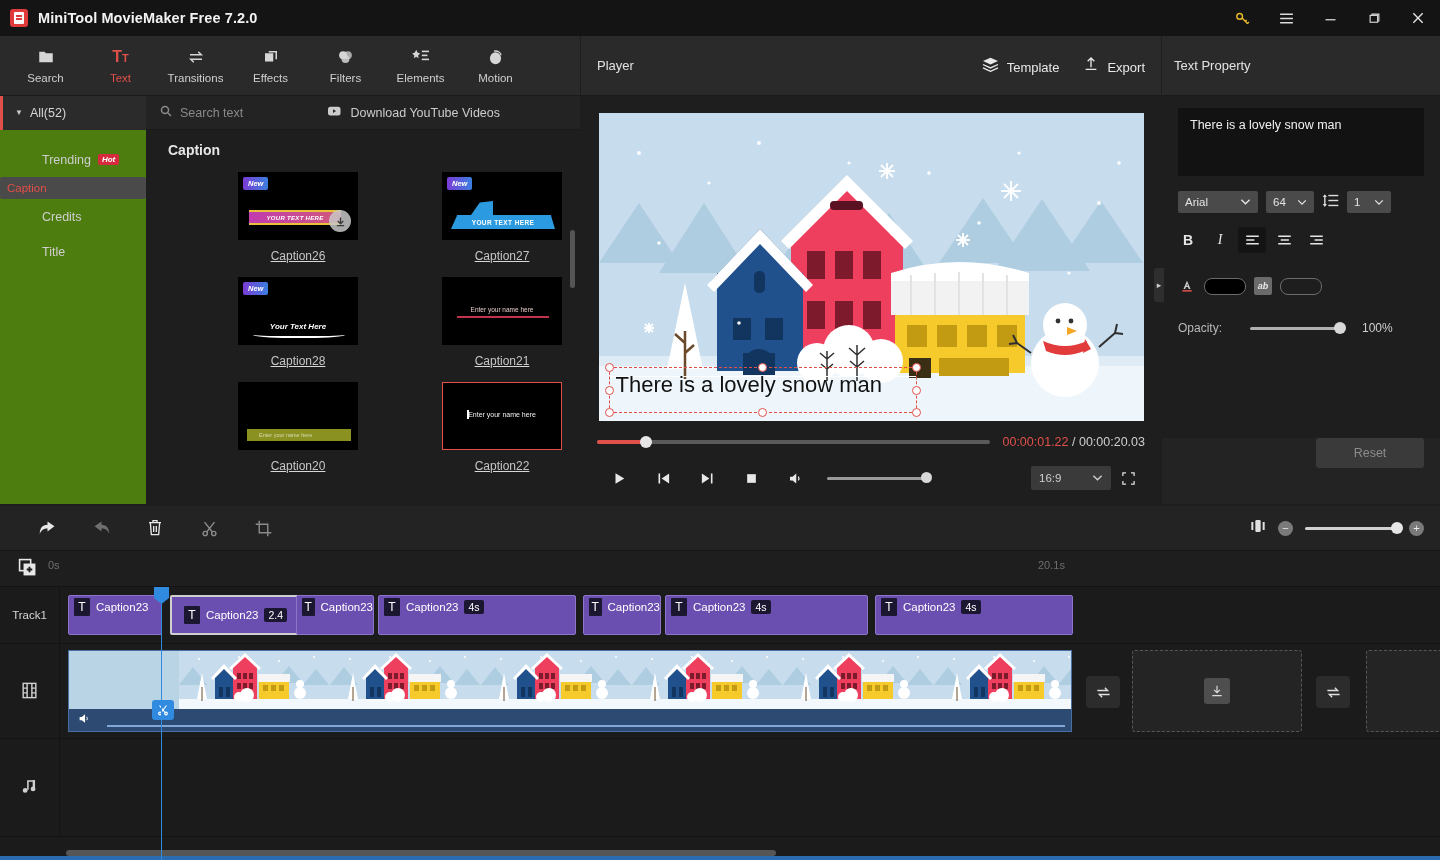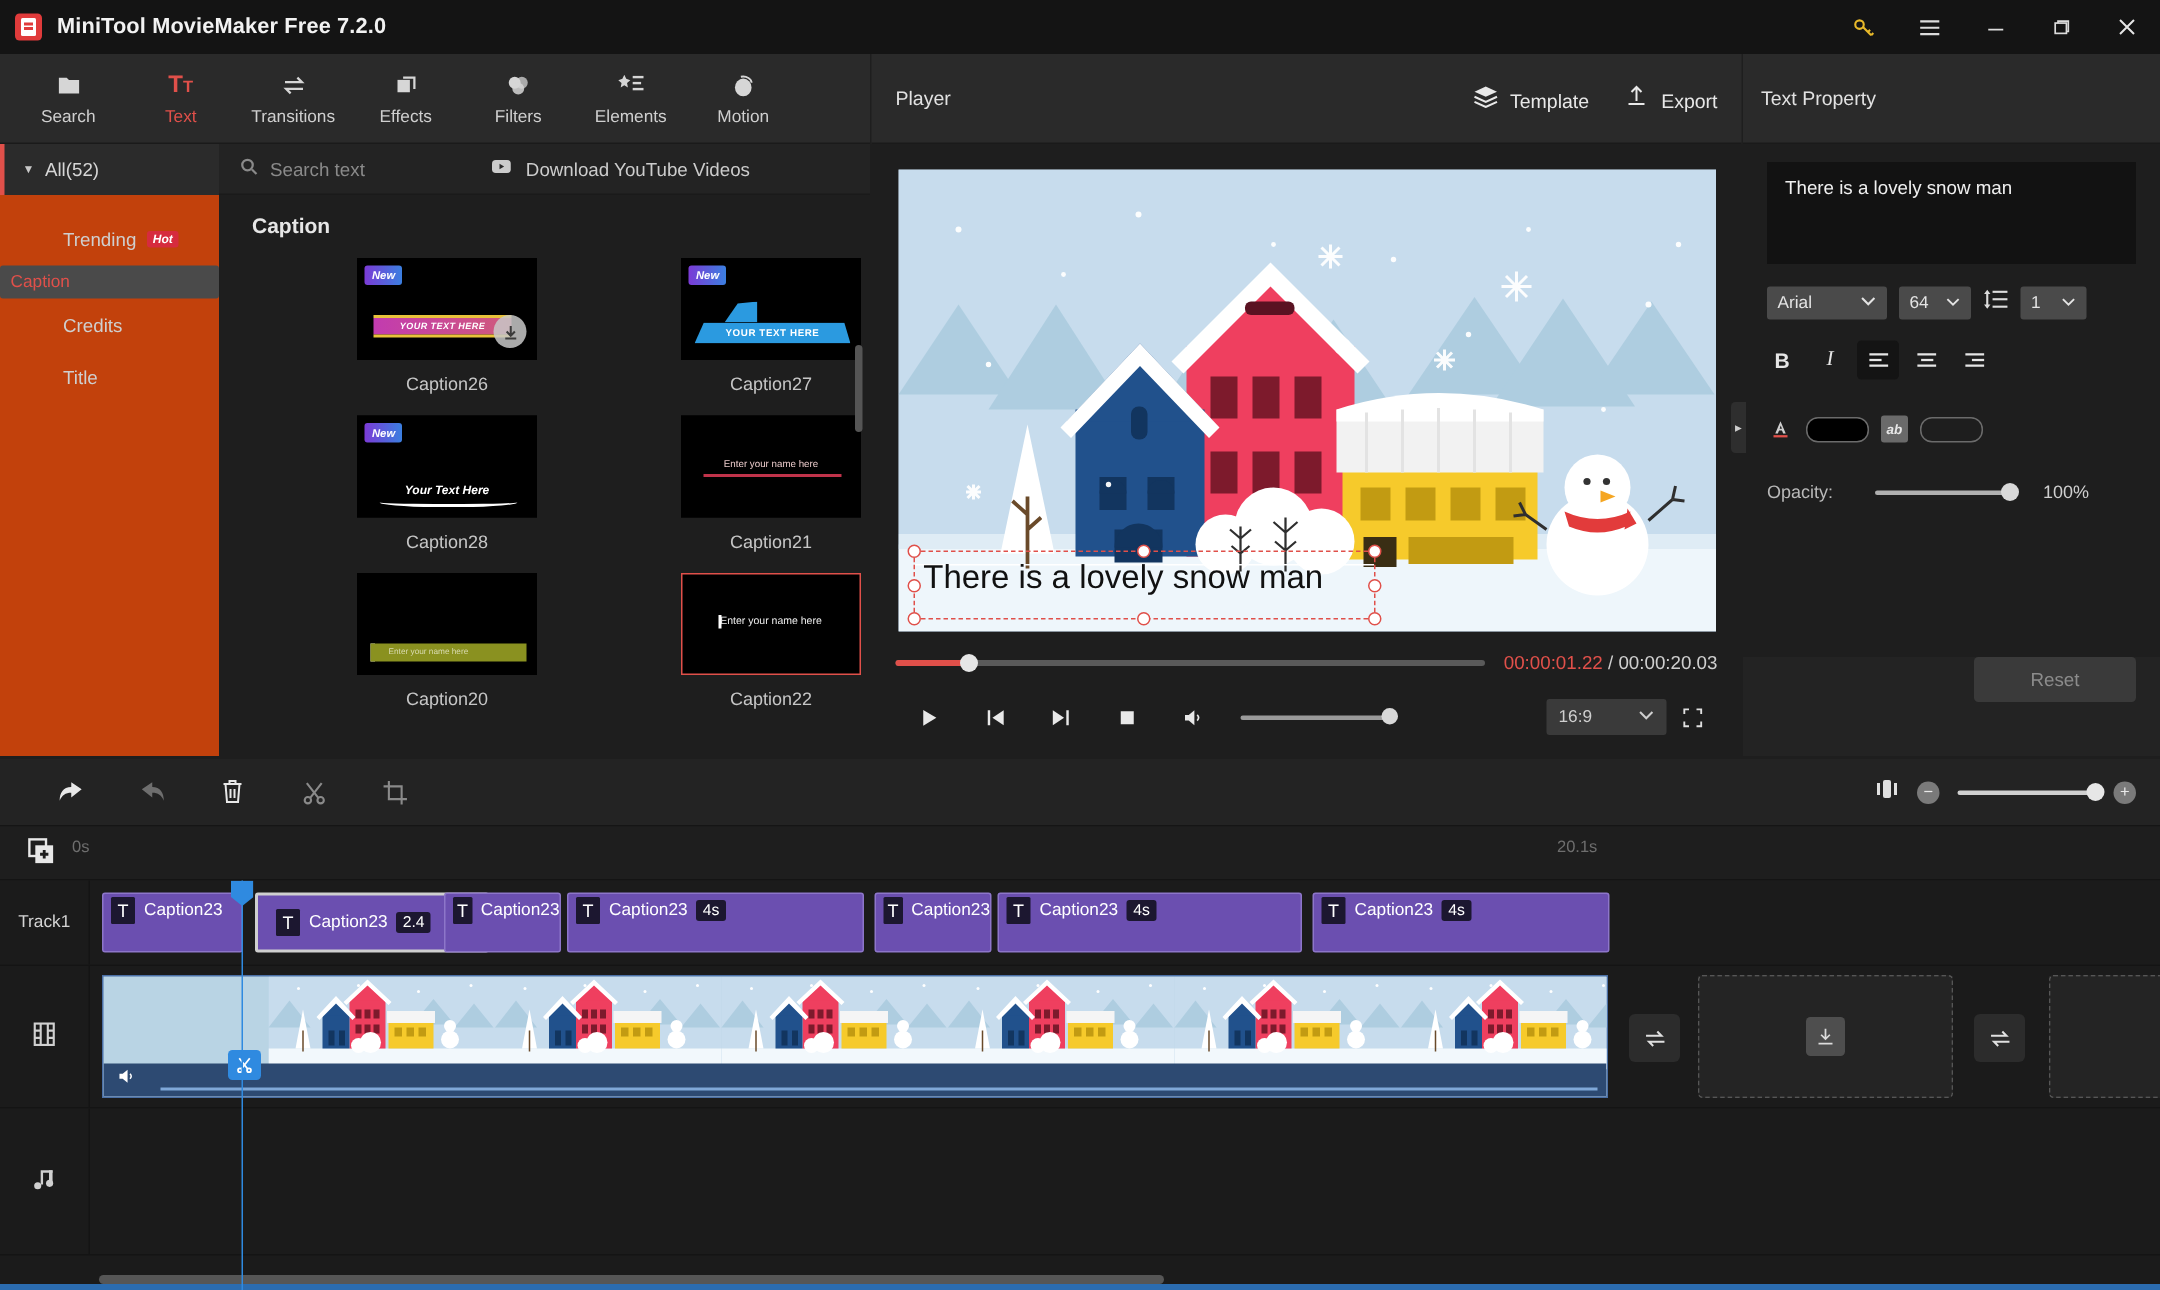--- a/index.html
+++ b/index.html
@@ -61,36 +61,37 @@
   .allbox {
     width: 146px; height: 34px; display: flex; align-items: center; gap: 7px;
     padding-left: 12px; background: #2b2b2b; border-left: 3px solid #e0504a;
     font-size: 12.5px; color: #d6d6d6;
   }
   .caret { font-size: 8px; color: #c9c9c9; }
   .searchwrap { display: flex; align-items: center; gap: 8px; padding-left: 14px; font-size: 12.5px; color: #8a8a8a; }
   .ytwrap { display: flex; align-items: center; gap: 8px; margin-left: auto; margin-right: 80px; font-size: 12.5px; color: #cccccc; }
 
   .leftbody { display: flex; height: 374px; }
-  .cats { width: 146px; background: #c2410c; padding-top: 12px; }
+  .cats { width: 146px; background: #4d7c0f; padding-top: 12px; }
   .cat {
     height: 35px; display: flex; align-items: center; gap: 7px;
     padding-left: 42px; font-size: 12.5px; color: #cfcfcf;
   }
   .cat.sel { color: #e0504a; }
   .hotbadge {
     background: #d62b3e; color: #fff; font-size: 8px; font-style: italic; font-weight: bold;
     border-radius: 2px; padding: 1px 4px; line-height: 1.2; text-align: right;
   }
 
   .grid-area { flex: 1; background: #1e1e1e; position: relative; overflow: hidden; }
   .grid-title { font-size: 14px; font-weight: bold; color: #e6e6e6; padding: 12px 0 0 22px; }
   .grid {
-    display: grid; grid-template-columns: 180px 180px; gap: 14px 36px;
+    display: grid; grid-template-columns: 180px 180px; gap: 14px 24px;
     padding: 14px 0 0 62px;
+    text-decoration: underline;
   }
   .cell { width: 180px; }
   .thumb {
     width: 120px; height: 68px; background: #000; position: relative; overflow: hidden;
     margin: 0 auto; border: 1px solid #000;
   }
   .thumb.selected { border: 1.5px solid #e0504a; }
   .cell-label { text-align: center; font-size: 12px; color: #c6c6c6; margin-top: 9px; }
   .newbadge {
     position: absolute; left: 4px; top: 4px; font-size: 7.5px; font-style: italic;

